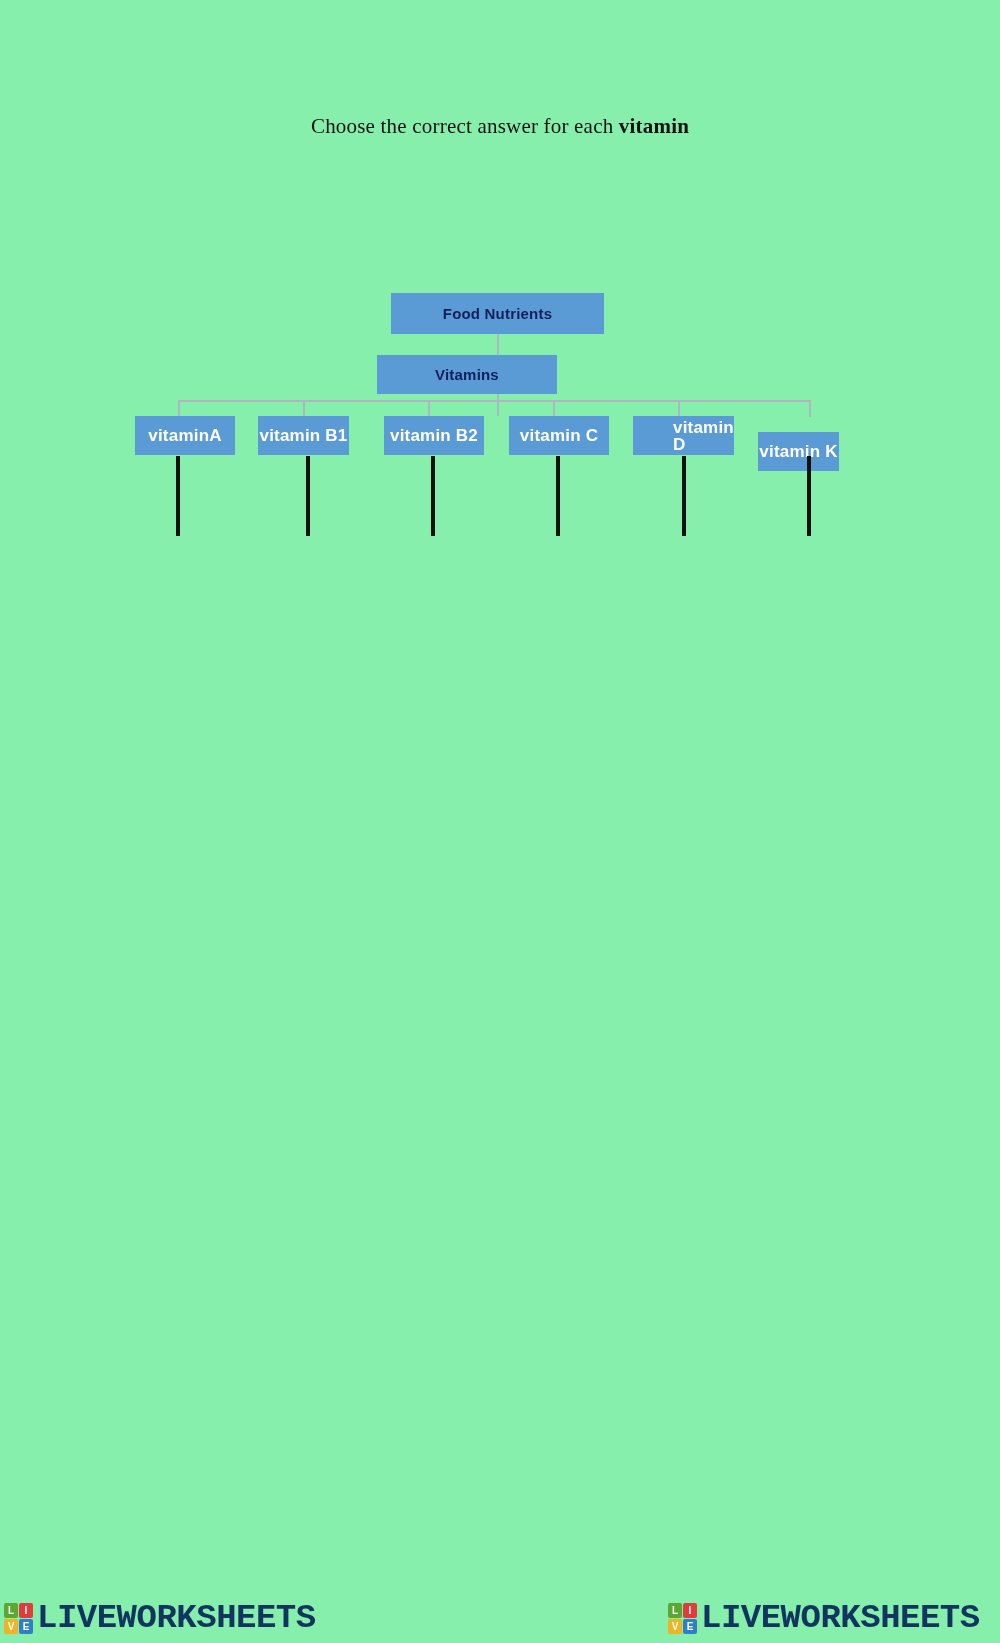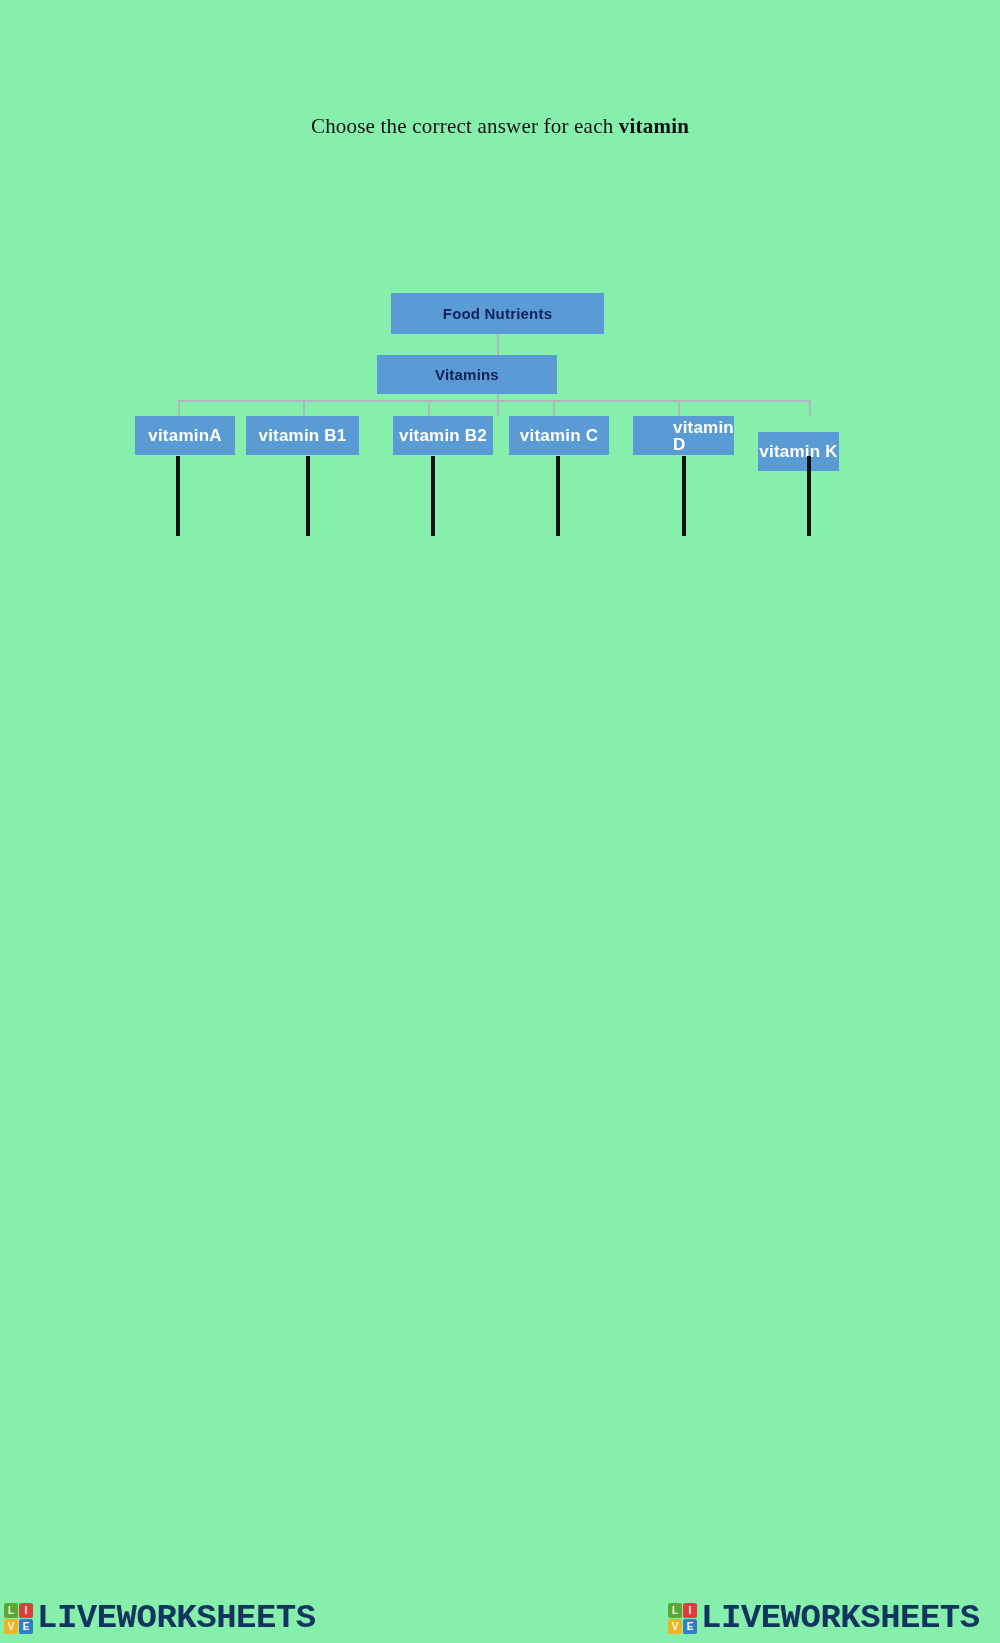--- a/index.html
+++ b/index.html
@@ -185,24 +185,24 @@
     </div>
 
     <div class="node branch" id="node-branch">
       <span>Vitamins</span>
     </div>
 
     <div class="leaf-row">
       <div class="node leaf leaf-box" style="left:135px; width:100px;">
         <span>vitaminA</span>
       </div>
-      <div class="node leaf leaf-box" style="left:246px; width:113px;">
+      <div class="node leaf leaf-box" style="left:258px; width:91px;">
         <span>vitamin B1</span>
       </div>
-      <div class="node leaf leaf-box" style="left:393px; width:100px;align-items:center;">
+      <div class="node leaf leaf-box" style="left:384px; width:100px;align-items:center;">
         <span>vitamin B2</span>
       </div>
       <div class="node leaf leaf-box" style="left:509px; width:100px;">
         <span>vitamin C</span>
       </div>
       <div class="node leaf leaf-box" style="left:633px; width:101px;padding-left:40px;">
         <span>vitamin D</span>
       </div>
       <div class="node leaf leaf-box" style="left:758px; width:81px;margin-top:16px;">
         <span>vitamin K</span>

